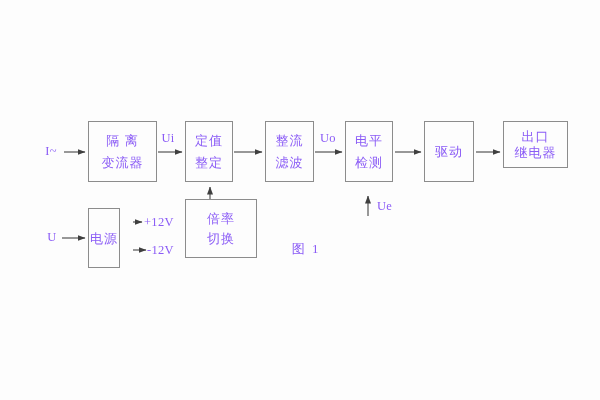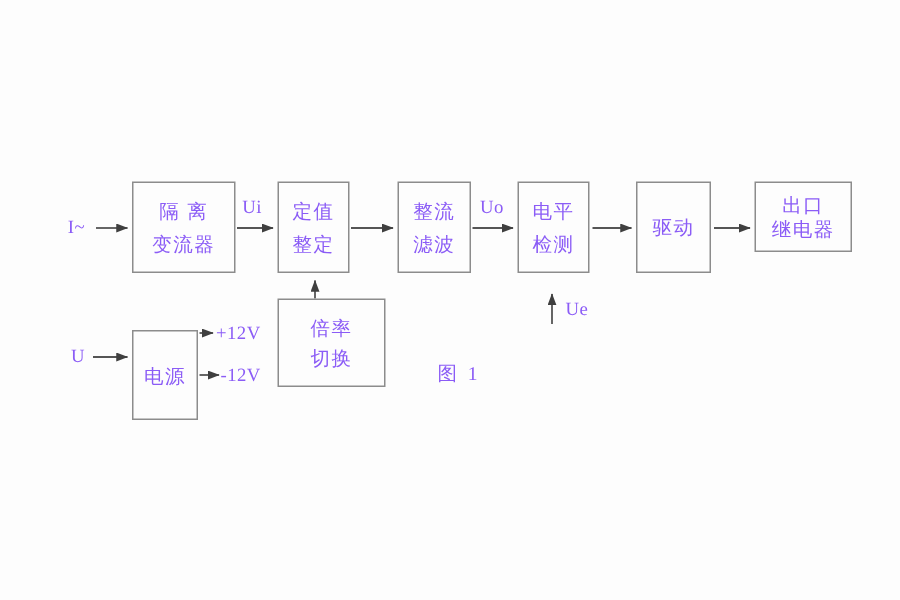--- a/index.html
+++ b/index.html
@@ -39,21 +39,21 @@
   .box.two-line { justify-content: space-evenly; padding: 4px 0; }
   .box.one-line { justify-content: center; }
   .box span { white-space: nowrap; }
 
   .b-isolation { left: 88px;  top: 121px; width: 69px; height: 61px; }
   .b-setting   { left: 185px; top: 121px; width: 48px; height: 61px; }
   .b-rectifier { left: 265px; top: 121px; width: 49px; height: 61px; }
   .b-level     { left: 345px; top: 121px; width: 48px; height: 61px; }
   .b-driver    { left: 424px; top: 121px; width: 50px; height: 61px; }
   .b-relay     { left: 503px; top: 121px; width: 65px; height: 47px; }
-  .b-power     { left: 88px;  top: 220px; width: 44px; height: 60px; }
+  .b-power     { left: 88px;  top: 208px; width: 32px; height: 60px; }
   .b-ratio     { left: 185px; top: 199px; width: 72px; height: 59px; }
   .b-reference { left: 333px; top: 219px; width: 80px; height: 36px; }
 
   .lbl {
     position: absolute;
     font-size: 12.5px;
     line-height: 15px;
     white-space: nowrap;
     letter-spacing: 0.3px;
     font-family: Liberation Serif, serif;

